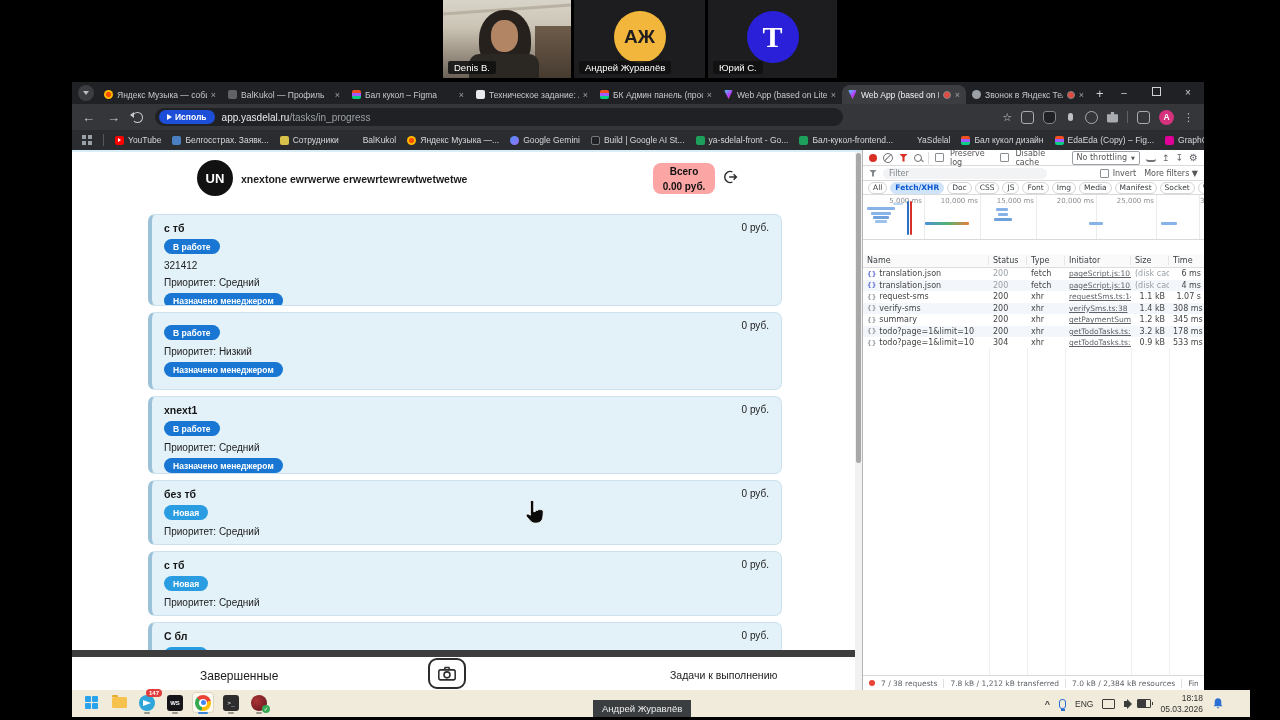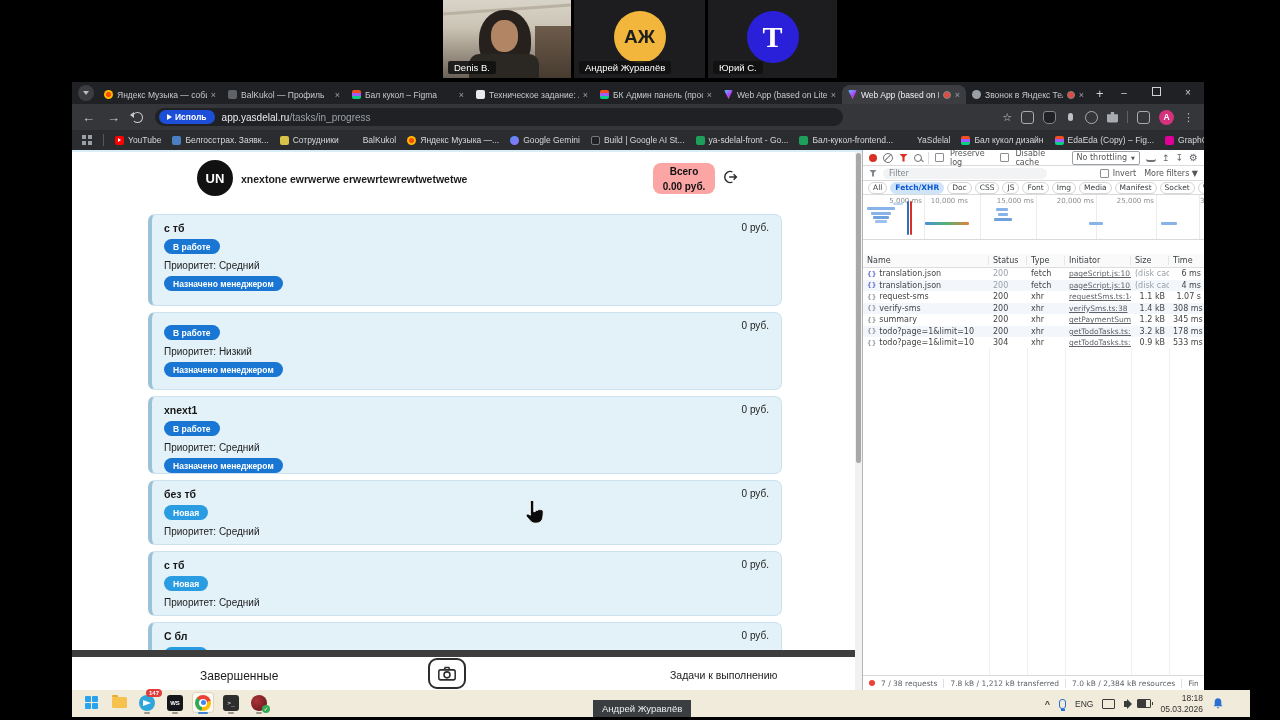--- a/index.html
+++ b/index.html
@@ -403,20 +403,21 @@
             <path d="M9 10 h9 M14.5 6.5 L18 10 L14.5 13.5" fill="none" stroke="#2c2c2c" stroke-width="1.8"></path>
           </svg>
         </div>
 
         <div class="cards">
 
         <div class="card" style="height: 92px;">
             <div class="card-title">с тб</div>
             <div class="card-price">0 руб.</div>
             <div><span class="pill pill-work">В работе</span></div>
+            <div class="card-line">321412</div>
             <div class="card-line">Приоритет: Средний</div>
             <div><span class="pill">Назначено менеджером</span></div>
           </div>
             <div class="card" style="height: 78px;">
             <div class="card-price">0 руб.</div>
             <div><span class="pill pill-work">В работе</span></div>
 
             <div class="card-line">Приоритет: Низкий</div>
             <div><span class="pill">Назначено менеджером</span></div>
           </div>
@@ -524,21 +525,21 @@
           <i class="tl-line" style="left: 61px;"></i>
               <i class="tl-line" style="left: 117px;"></i>
               <i class="tl-line" style="left: 173px;"></i>
               <i class="tl-line" style="left: 233px;"></i>
               <i class="tl-line" style="left: 293px;"></i>
               <i class="tl-line" style="left: 336px;"></i>
             </div>
           <div>
 
           <span class="tl-tick" style="left: 9px; width: 50px;">5,000 ms</span>
-              <span class="tl-tick" style="left: 55px; width: 50px;">10,000 ms</span>
+              <span class="tl-tick" style="left: 65px; width: 50px;">10,000 ms</span>
               <span class="tl-tick" style="left: 121px; width: 50px;">15,000 ms</span>
               <span class="tl-tick" style="left: 181px; width: 50px;">20,000 ms</span>
               <span class="tl-tick" style="left: 241px; width: 50px;">25,000 ms</span>
               <span class="tl-tick" style="left: 332px; width: 14px;">30</span>
             </div>
           <div>
 
           <i class="tl-bar" style="left: 4px; top: 12px; width: 28px; height: 3px; background: rgb(135, 179, 232);"></i>
               <i class="tl-bar" style="left: 8px; top: 17px; width: 20px; height: 3px; background: rgb(135, 179, 232);"></i>
               <i class="tl-bar" style="left: 10px; top: 21px; width: 16px; height: 3px; background: rgb(111, 161, 220);"></i>

